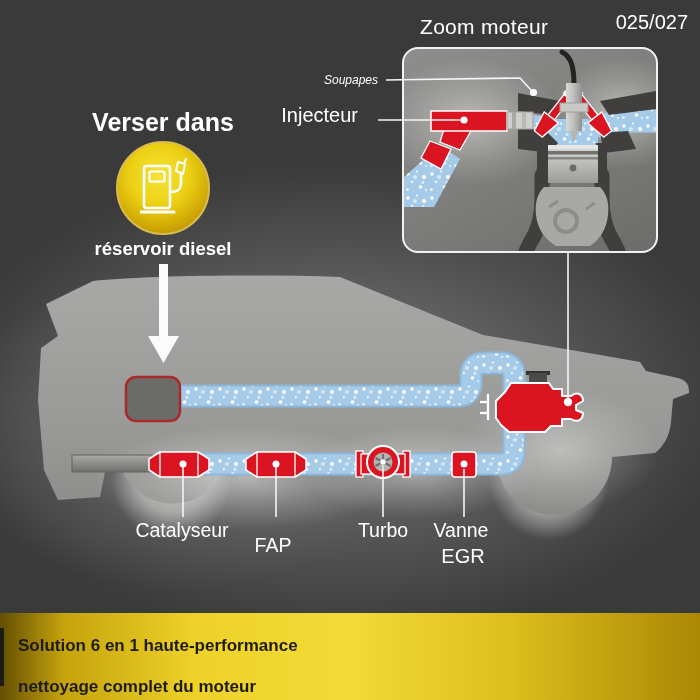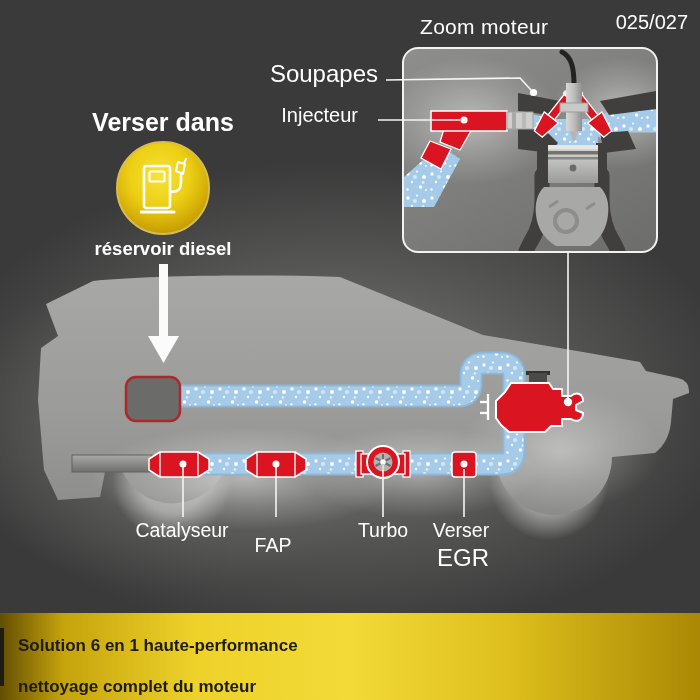--- a/index.html
+++ b/index.html
@@ -14,29 +14,29 @@
   .zoom-panel{
     position:absolute;left:402px;top:47px;width:256px;height:206px;
     box-sizing:border-box;border:2px solid #f2f2f2;border-radius:16px;
     overflow:hidden;z-index:2;
     background:linear-gradient(150deg,#8e8e8c 0%,#7c7c7a 55%,#6c6c6a 100%);
   }
   .overlay{z-index:4;pointer-events:none;}
   .lbl{position:absolute;color:#fff;z-index:3;white-space:nowrap;line-height:1;}
   .lbl-zoom-title{left:420px;top:16px;font-size:21px;letter-spacing:.3px;}
   .lbl-counter{left:590px;top:12px;width:98px;text-align:right;font-size:20px;}
-  .lbl-soupapes{right:322px;top:62px;font-size:24px;}
+  .lbl-soupapes{right:322px;top:74px;font-size:12px;font-style:italic;}
   .lbl-injecteur{right:342px;top:105px;font-size:20px;}
   .lbl-verser{left:163px;top:110px;transform:translateX(-50%);font-size:25px;font-weight:bold;text-align:center;}
   .lbl-reservoir{left:163px;top:240px;transform:translateX(-50%);font-size:18.5px;font-weight:bold;}
   .lbl-cat{left:182px;top:521px;transform:translateX(-50%);font-size:19.5px;}
   .lbl-fap{left:273px;top:521px;transform:translateX(-50%);font-size:19.5px;margin-top:15px;}
   .lbl-turbo{left:383px;top:521px;transform:translateX(-50%);font-size:19.5px;}
   .lbl-vanne{left:461px;top:521px;transform:translateX(-50%);font-size:19.5px;}
-  .lbl-egr{left:463px;top:546px;transform:translateX(-50%);font-size:24px;}
+  .lbl-egr{left:463px;top:546px;transform:translateX(-50%);font-size:20px;}
   .pump-badge{
     position:absolute;left:116px;top:141px;width:94px;height:94px;border-radius:50%;
     box-sizing:border-box;border:2px solid #d9bb52;z-index:3;
     background:radial-gradient(circle at 46% 36%, #f6e23a 0%, #ecd014 40%, #d1a906 68%, #a07c00 100%);
   }
   .pump-badge svg{position:absolute;left:22px;top:15px;}
   .banner{
     position:absolute;left:0;top:613px;width:700px;height:87px;z-index:5;
     background:linear-gradient(90deg,#634e02 0%,#c5a30c 9%,#eed22a 28%,#f3da37 50%,#ddbe1c 73%,#aa8805 100%);
     display:flex;align-items:center;color:#1d1b12;
@@ -294,21 +294,21 @@
 
   <div class="lbl lbl-zoom-title">Zoom moteur</div>
   <div class="lbl lbl-counter">025/027</div>
   <div class="lbl lbl-soupapes">Soupapes</div>
   <div class="lbl lbl-injecteur">Injecteur</div>
   <div class="lbl lbl-verser">Verser dans</div>
   <div class="lbl lbl-reservoir">réservoir diesel</div>
   <div class="lbl lbl-cat">Catalyseur</div>
   <div class="lbl lbl-fap">FAP</div>
   <div class="lbl lbl-turbo">Turbo</div>
-  <div class="lbl lbl-vanne">Verser</div>
+  <div class="lbl lbl-vanne">Vanne</div>
   <div class="lbl lbl-egr">EGR</div>
 
   <div class="pump-badge">
     <svg width="50" height="64" viewBox="0 0 50 64">
       <g stroke="#fff" fill="none" stroke-linecap="round" stroke-linejoin="round">
         <rect x="4" y="8" width="26" height="42" rx="2.5" stroke-width="2.6"></rect>
         <rect x="9.5" y="13.5" width="15" height="10" rx="1.5" stroke-width="2.2"></rect>
         <line x1="0" y1="54" x2="34" y2="54" stroke-width="3"></line>
         <path d="M 30 34 C 40 34 41 30 41 22 L 41 15" stroke-width="2.6"></path>
         <polygon points="36,13 38,4 45,6 43,16" stroke-width="2"></polygon>

